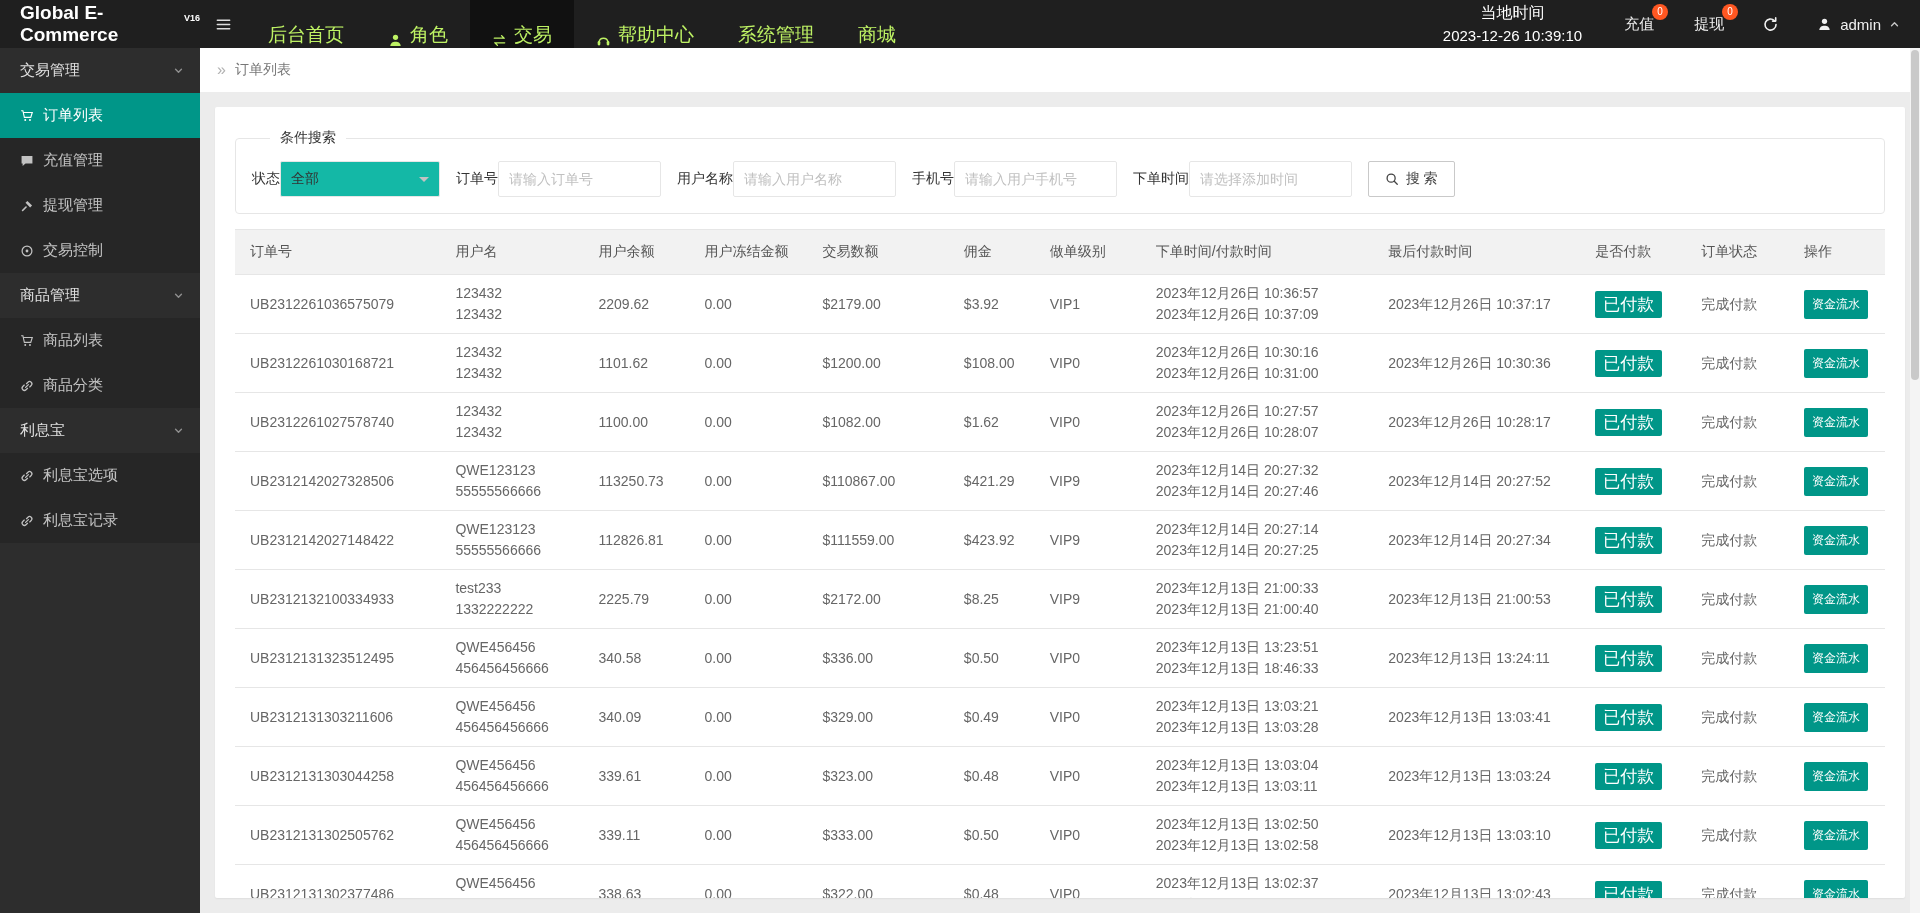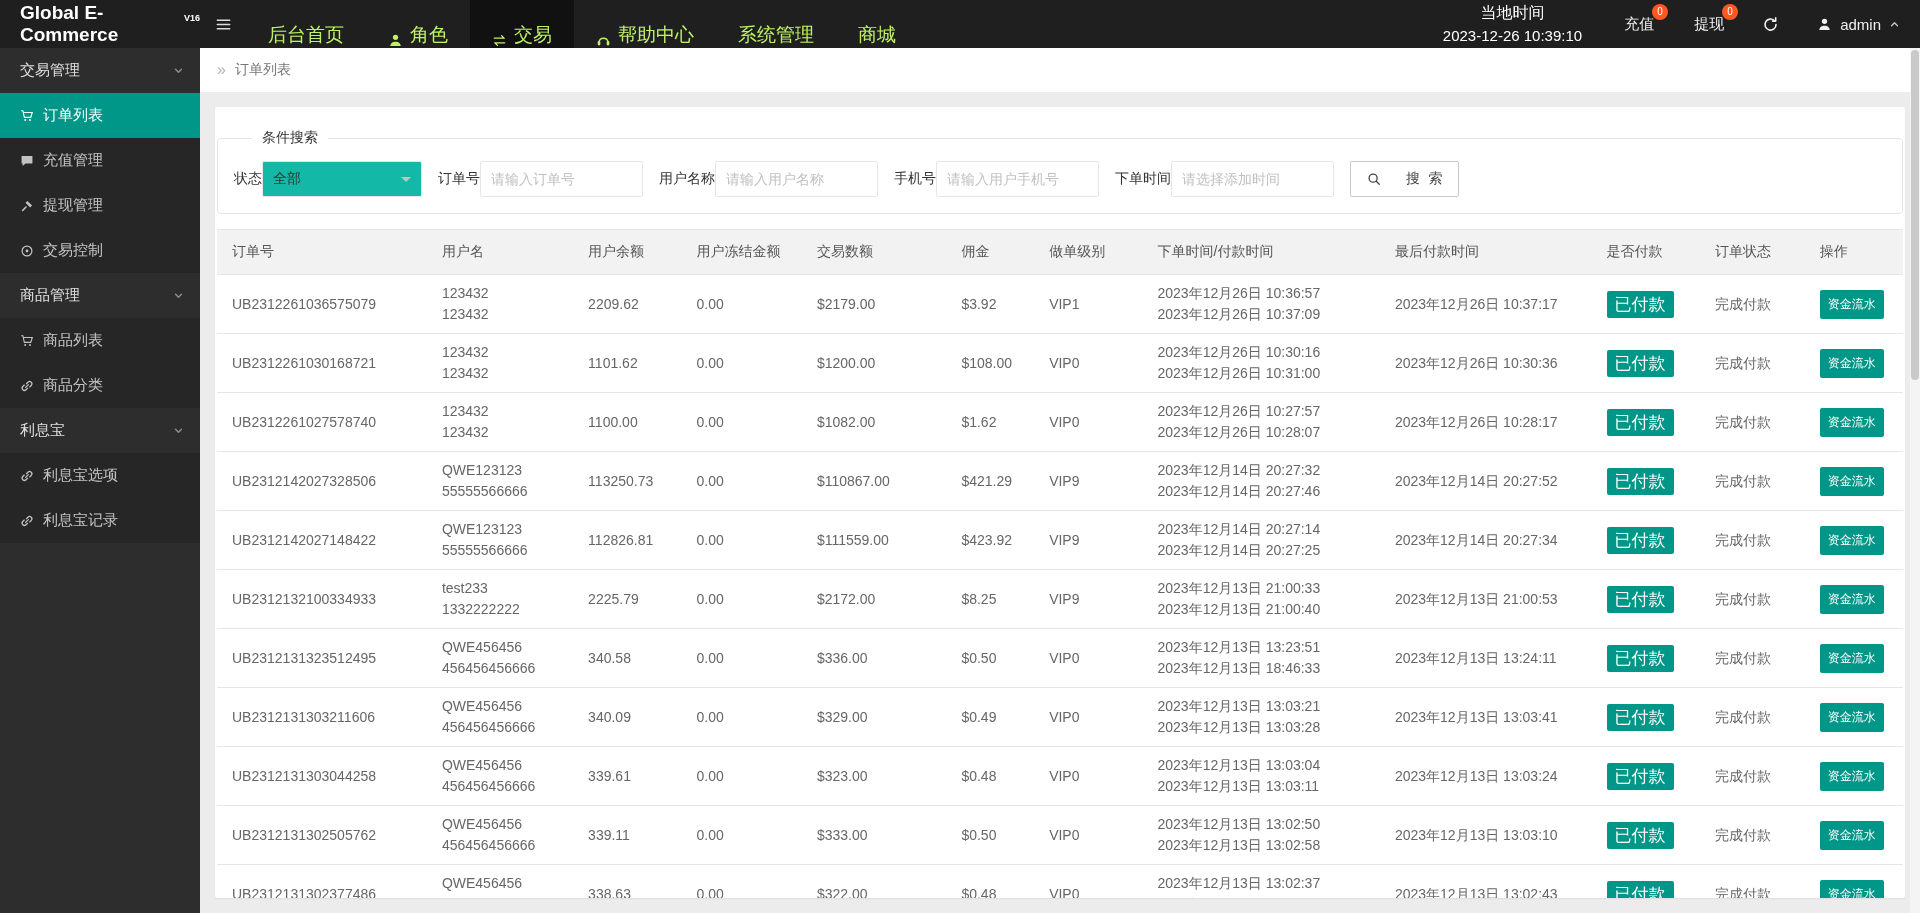--- a/index.html
+++ b/index.html
@@ -41,34 +41,34 @@
   .sb-item.active{background:#009688;color:#fff}
   .main{flex:1;display:flex;flex-direction:column;min-width:0}
 
   
   .breadcrumb{height:44px;flex-shrink:0;background:#fff;display:flex;align-items:center;gap:9px;padding:0 17px;font-size:14px}
   .breadcrumb .sep{color:#b2b2b2;font-size:16px}
   .breadcrumb .bc-title{color:#777}
 
   
   .content{flex:1;padding:15px;overflow:hidden}
-  .card{background:#fff;border-radius:2px;height:100%;padding:12px 2px;box-shadow:0 1px 2px rgba(0,0,0,.06);overflow:hidden}
+  .card{background:#fff;border-radius:2px;height:100%;padding:12px 20px;box-shadow:0 1px 2px rgba(0,0,0,.06);overflow:hidden}
   fieldset.search-box{border:1px solid #e6e6e6;border-radius:4px;margin-top:10px;padding:14px 16px 16px}
   fieldset.search-box legend{margin-left:18px;padding:0 10px;font-size:14px;color:#333}
   .filter-row{display:flex;align-items:center;gap:16px}
   .filters{display:flex;align-items:center;gap:16px}
   .f-group{display:flex;align-items:center;}
   .f-label{font-size:14px;color:#333;white-space:nowrap}
   .f-select{width:160px;height:36px;border:1px solid #e6e6e6;border-radius:2px;display:flex;align-items:center;
     padding:0 10px;position:relative;cursor:pointer;color:#333;background:#14b8a6}
   .f-select .arrow{position:absolute;right:10px;top:50%;margin-top:-2px;width:0;height:0;border:5px solid transparent;border-top-color:#c2c2c2}
   .f-input{width:163px;height:36px;border:1px solid #e6e6e6;border-radius:2px;padding:0 10px;font-size:14px;color:#333;outline:none;font-family:inherit;background:#fff}
   .f-input::placeholder{color:#c0c0c0}
-  .btn-search{height:36px;display:flex;align-items:center;gap:25px;padding:0 16px;background:#fff;border:1px solid #c9c9c9;
-    border-radius:2px;font-size:14px;color:#444;cursor:pointer;font-family:Liberation Mono, monospace}
+  .btn-search{height:36px;display:flex;align-items:center;gap:7px;padding:0 16px;background:#fff;border:1px solid #c9c9c9;
+    border-radius:2px;font-size:14px;color:#444;cursor:pointer;font-family:Liberation Serif, serif}
   .btn-search .ic svg{width:14px;height:14px}
 
   
   .order-table{width:100%;border-collapse:collapse;margin-top:15px;font-size:14px;color:#666;table-layout:fixed}
   .order-table th{background:#f2f2f2;text-align:left;font-weight:400;padding:13px 15px;color:#555;
     border-top:1px solid #e6e6e6;border-bottom:1px solid #e6e6e6;white-space:nowrap;overflow:hidden}
   .order-table td{padding:8px 15px;border-bottom:1px solid #e6e6e6;line-height:21px;vertical-align:middle;overflow:hidden;white-space:nowrap}
   .badge-paid{display:inline-block;background:#009688;color:#fff;font-size:17px;padding:3px 8px;border-radius:2px}
   .btn-flow{display:inline-block;background:#009688;color:#fff;font-size:12px;padding:4px 8px;border-radius:2px;cursor:pointer;white-space:nowrap}
 

